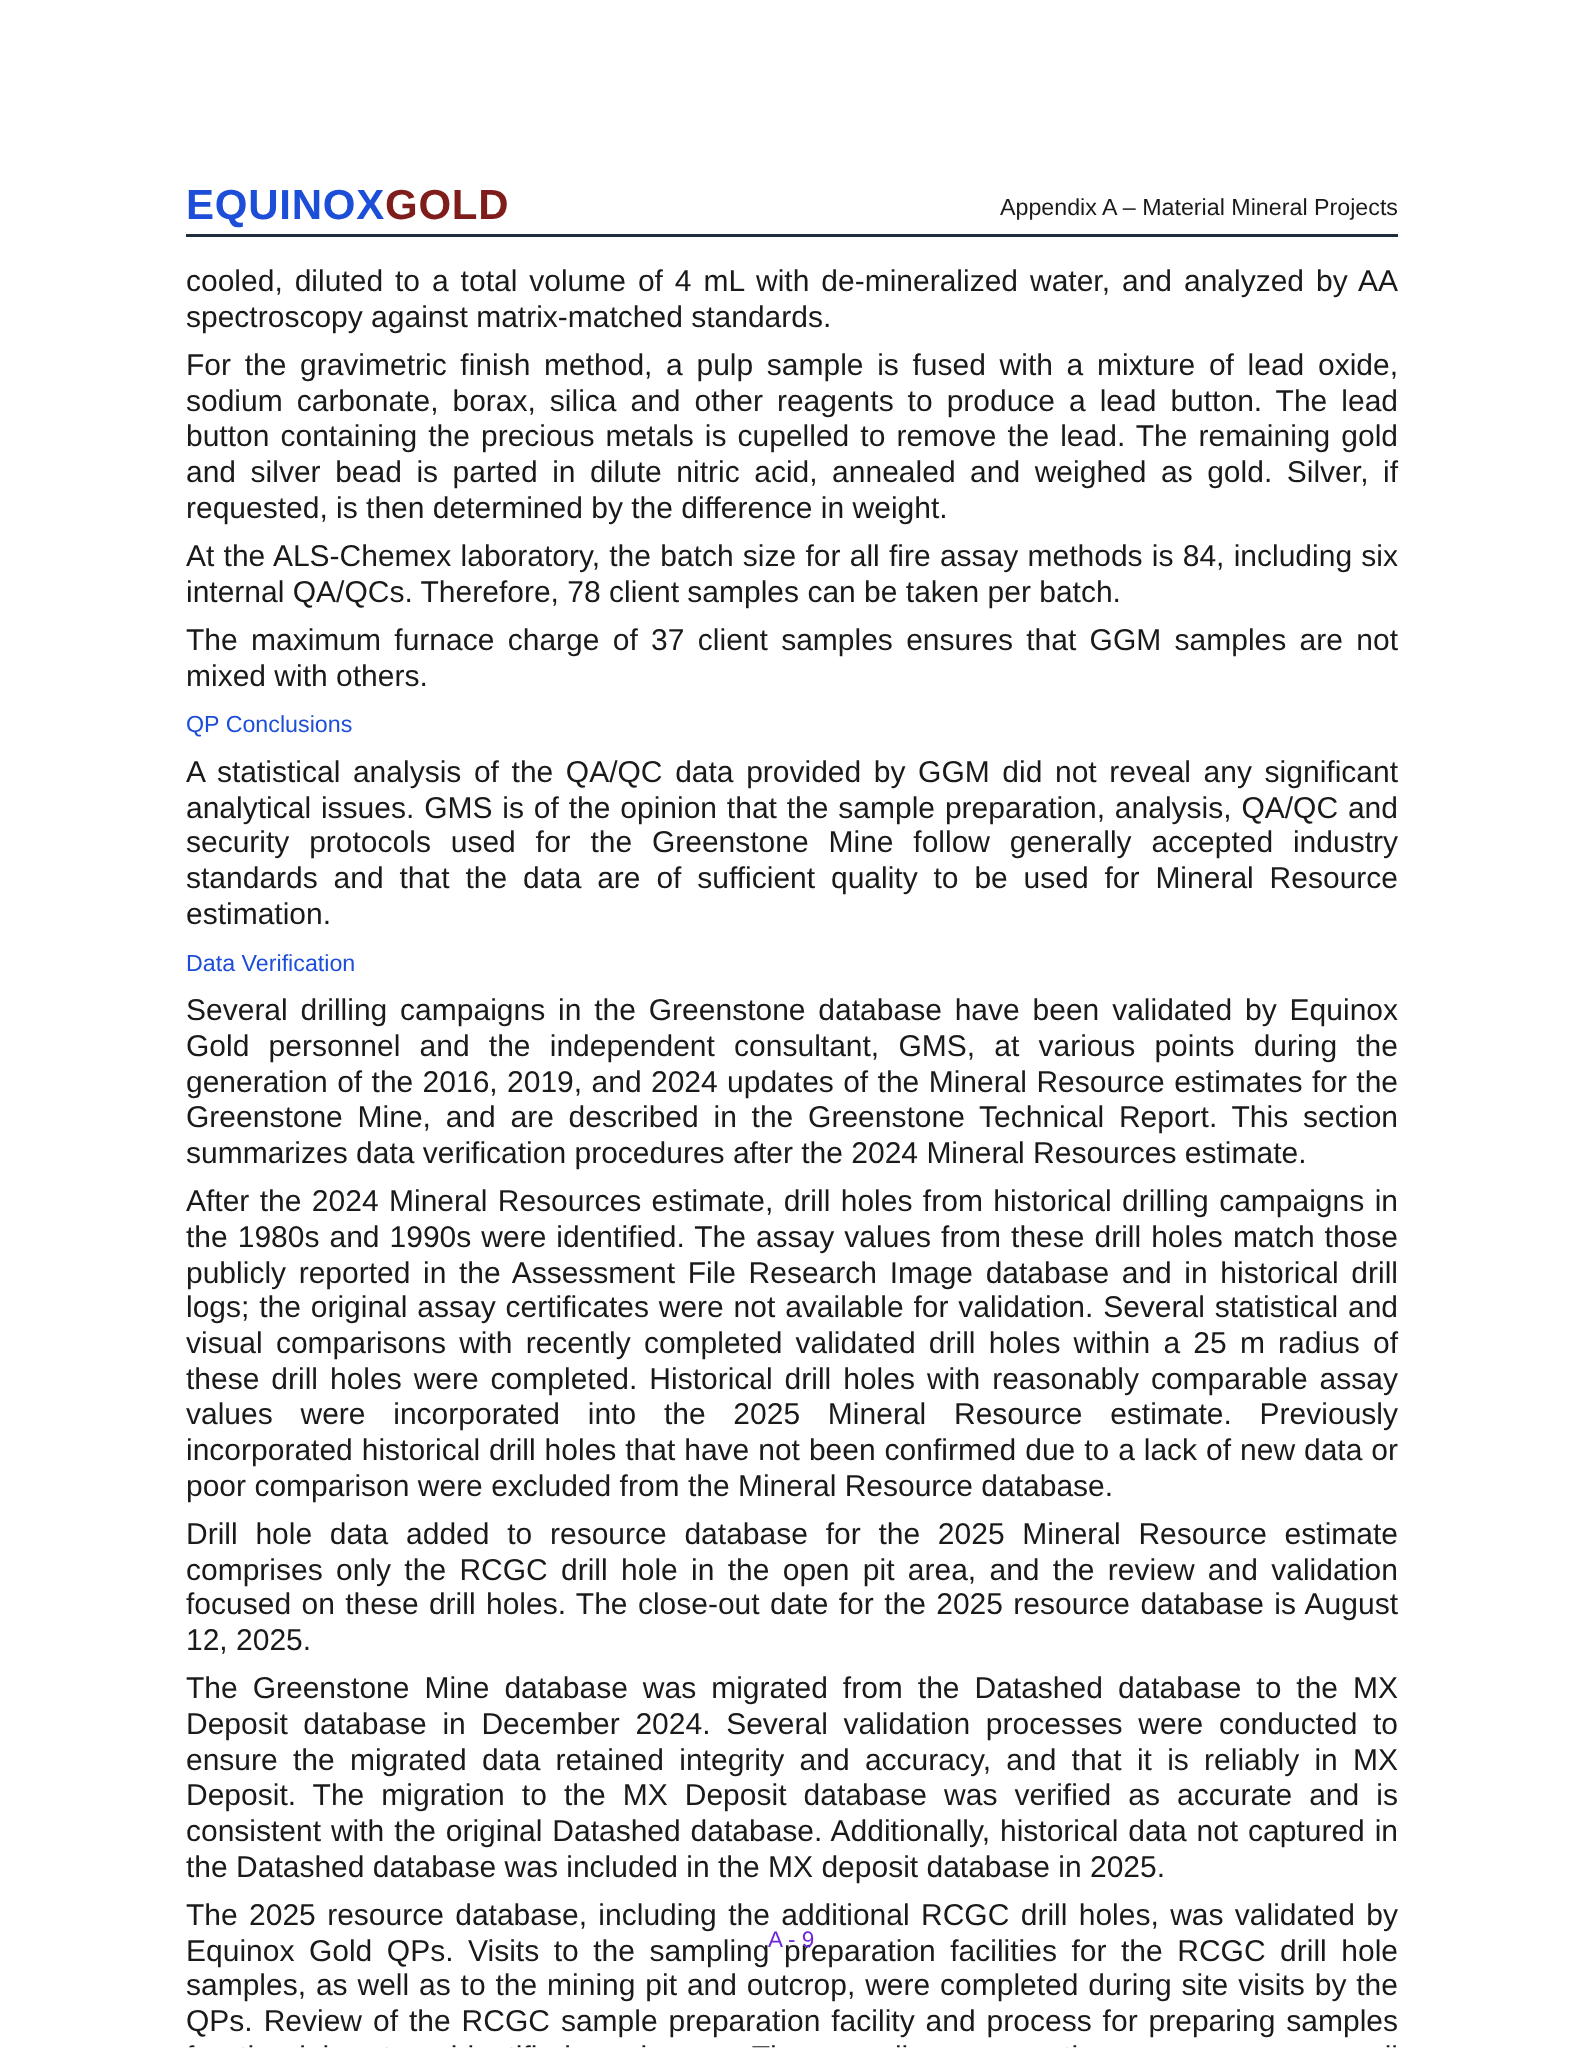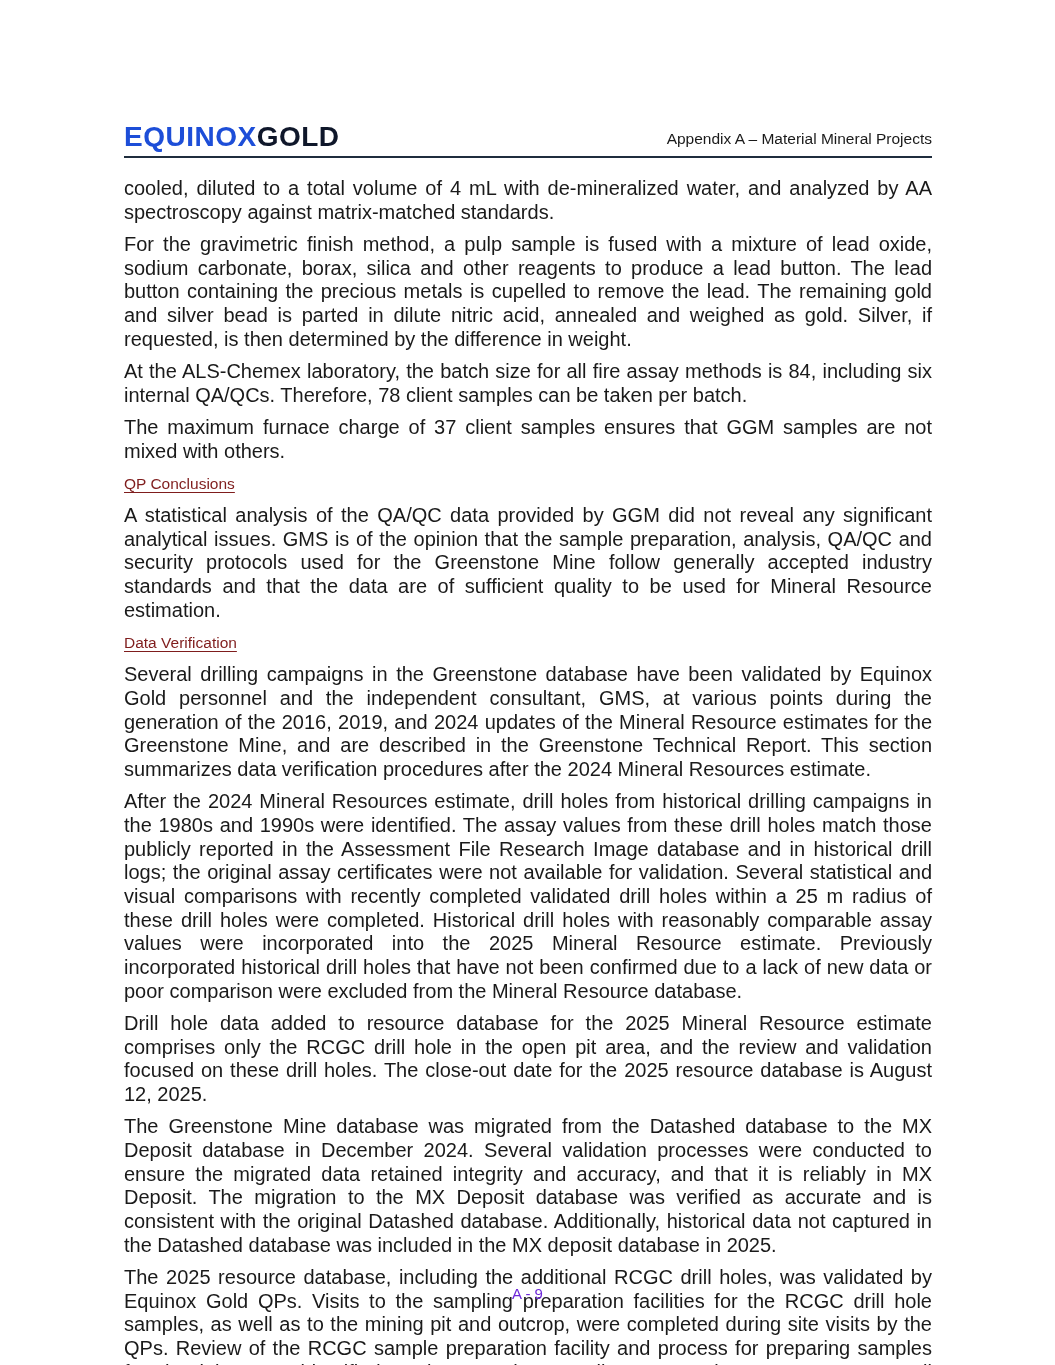--- a/index.html
+++ b/index.html
@@ -27,21 +27,21 @@
     align-items: flex-end;
   }
   .logo {
     font-size: 28px;
     font-weight: 700;
     line-height: 30px;
     letter-spacing: 0.5px;
     white-space: nowrap;
   }
   .logo .navy { color: #1d4ed8; }
-  .logo .gold { color: #0f172a; }
+  .logo .gold { color: #7f1d1d; }
   .appendix-title {
     font-size: 15.5px;
     line-height: 20px;
     color: #1a1a1a;
     padding-bottom: 3px;
     white-space: nowrap;
   }
   .header-divider {
     margin-top: 4px;
     border-bottom: 2px solid #1f2d3d;
@@ -54,23 +54,22 @@
   .doc-body p.paragraph {
     font-size: 20px;
     line-height: 23.7px;
     color: #1a1a1a;
     text-align: justify;
     margin: 0 0 8.5px 0;
   }
   .doc-body h2.heading {
     font-size: 15.5px;
     line-height: 23.7px;
-    color: #7f1d1d;
+    color: #1d4ed8;
     font-weight: 400;
-    text-decoration: underline;
     text-underline-offset: 3px;
     margin: 0 0 8.5px 0;
   }
   .footer {
     position: absolute;
     top: 1285px;
     left: 0;
     width: 100%;
     text-align: center;
     font-size: 15px;

